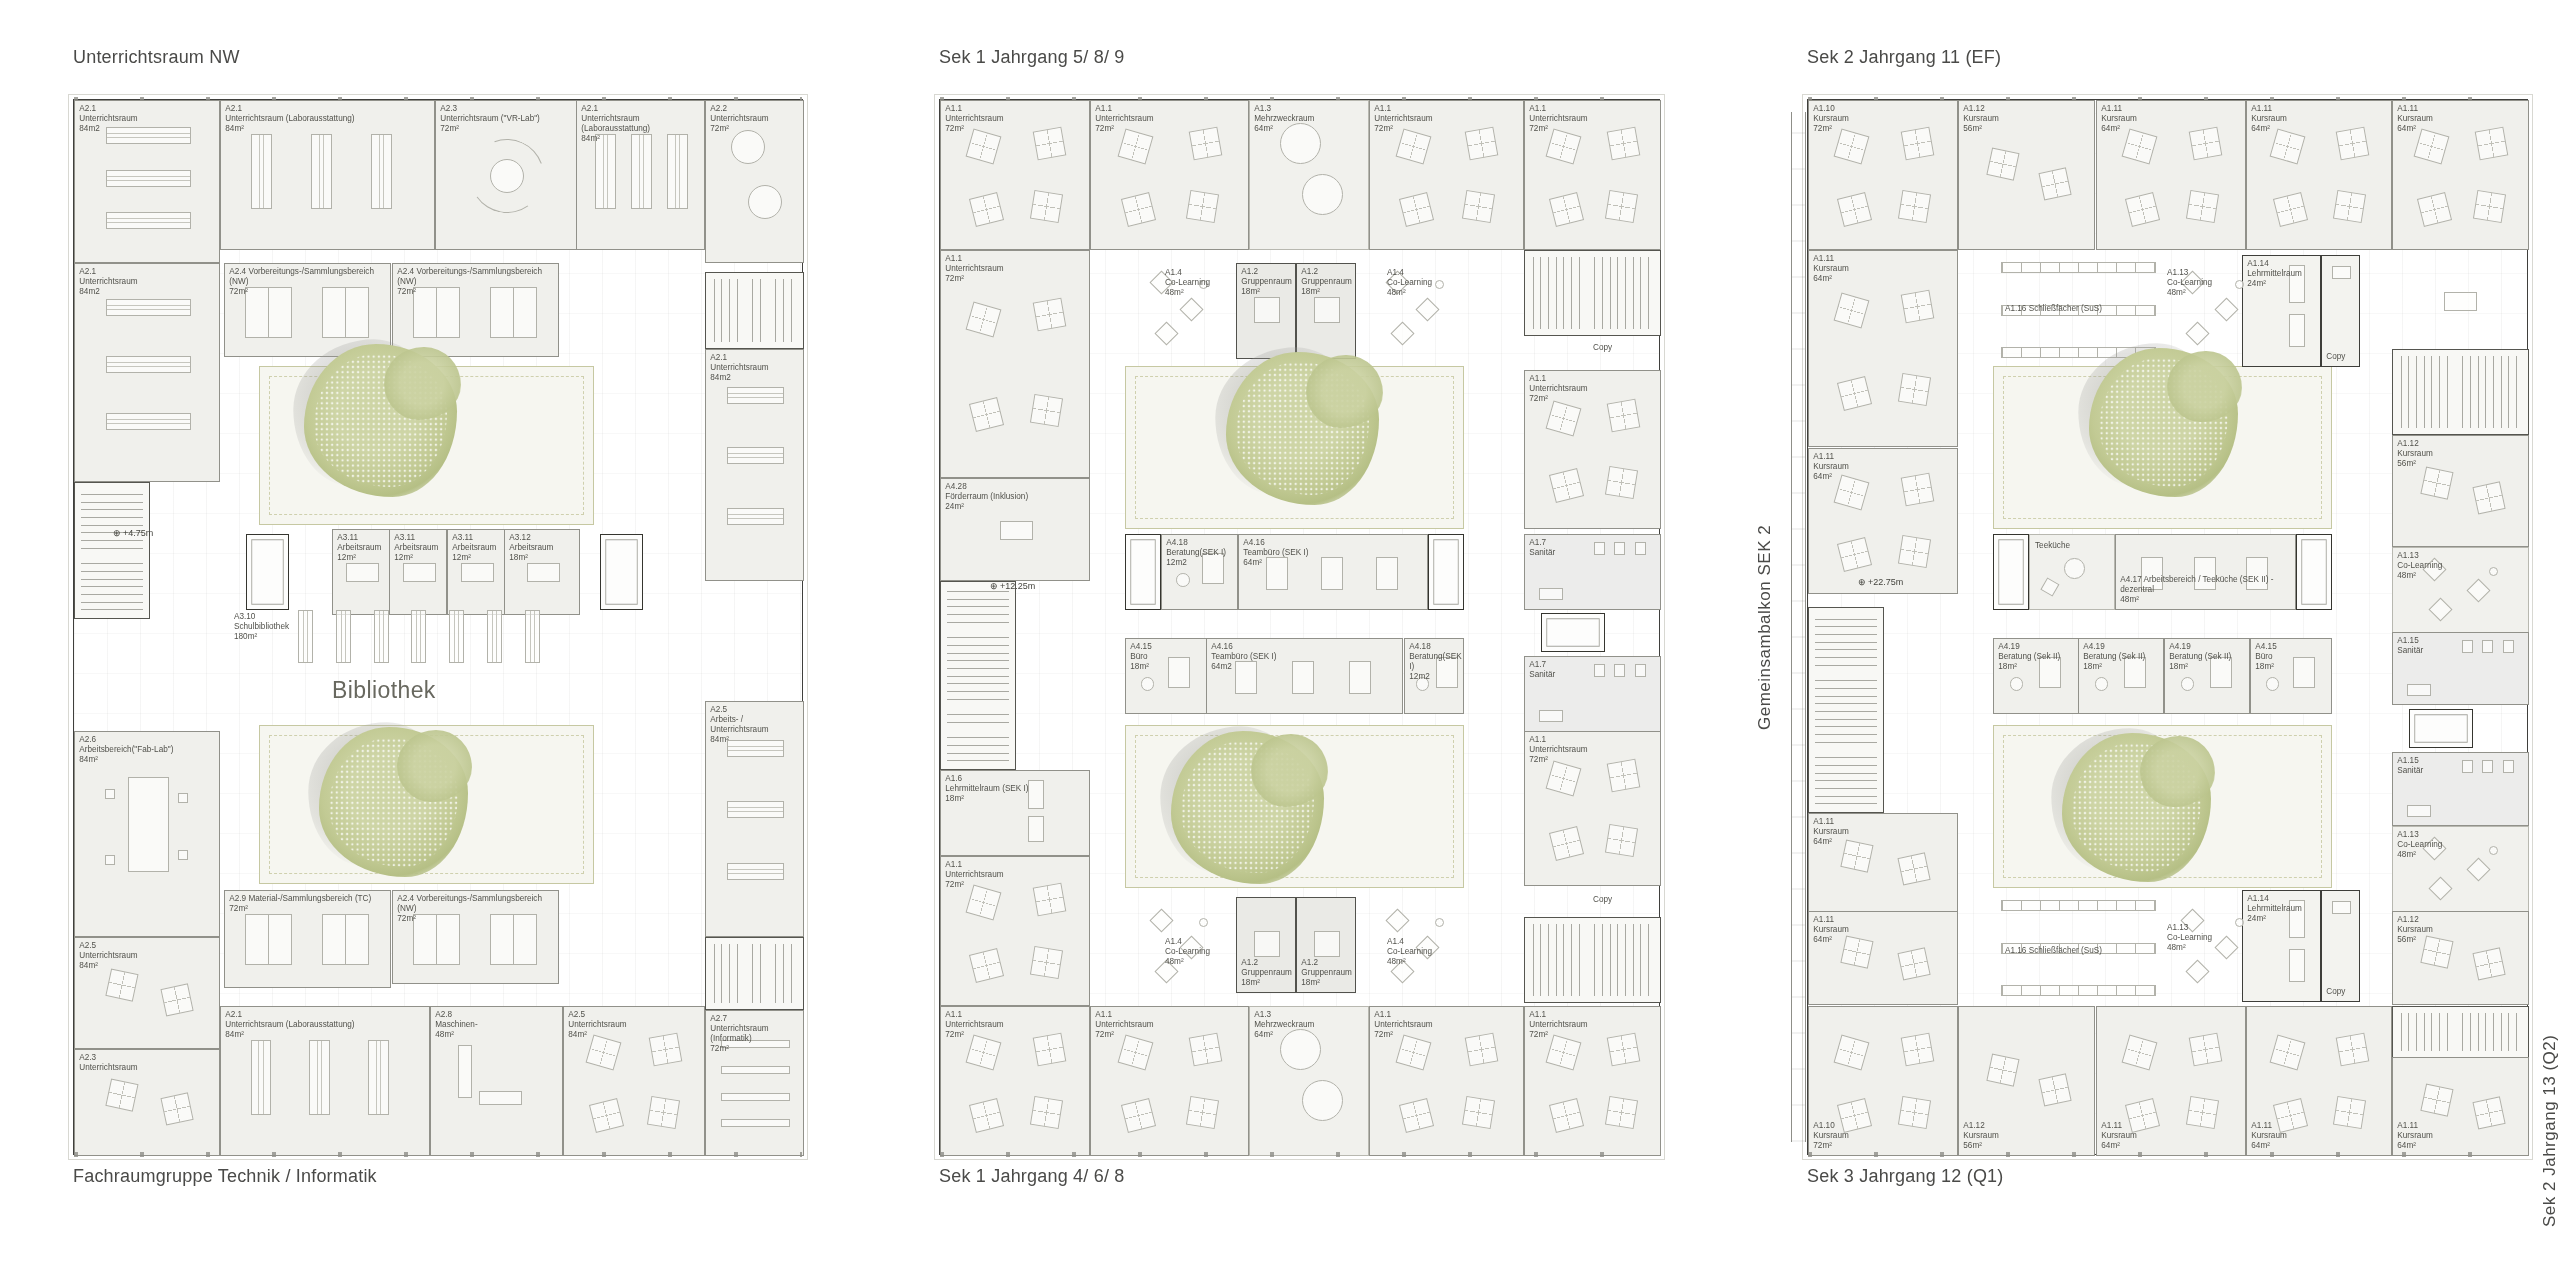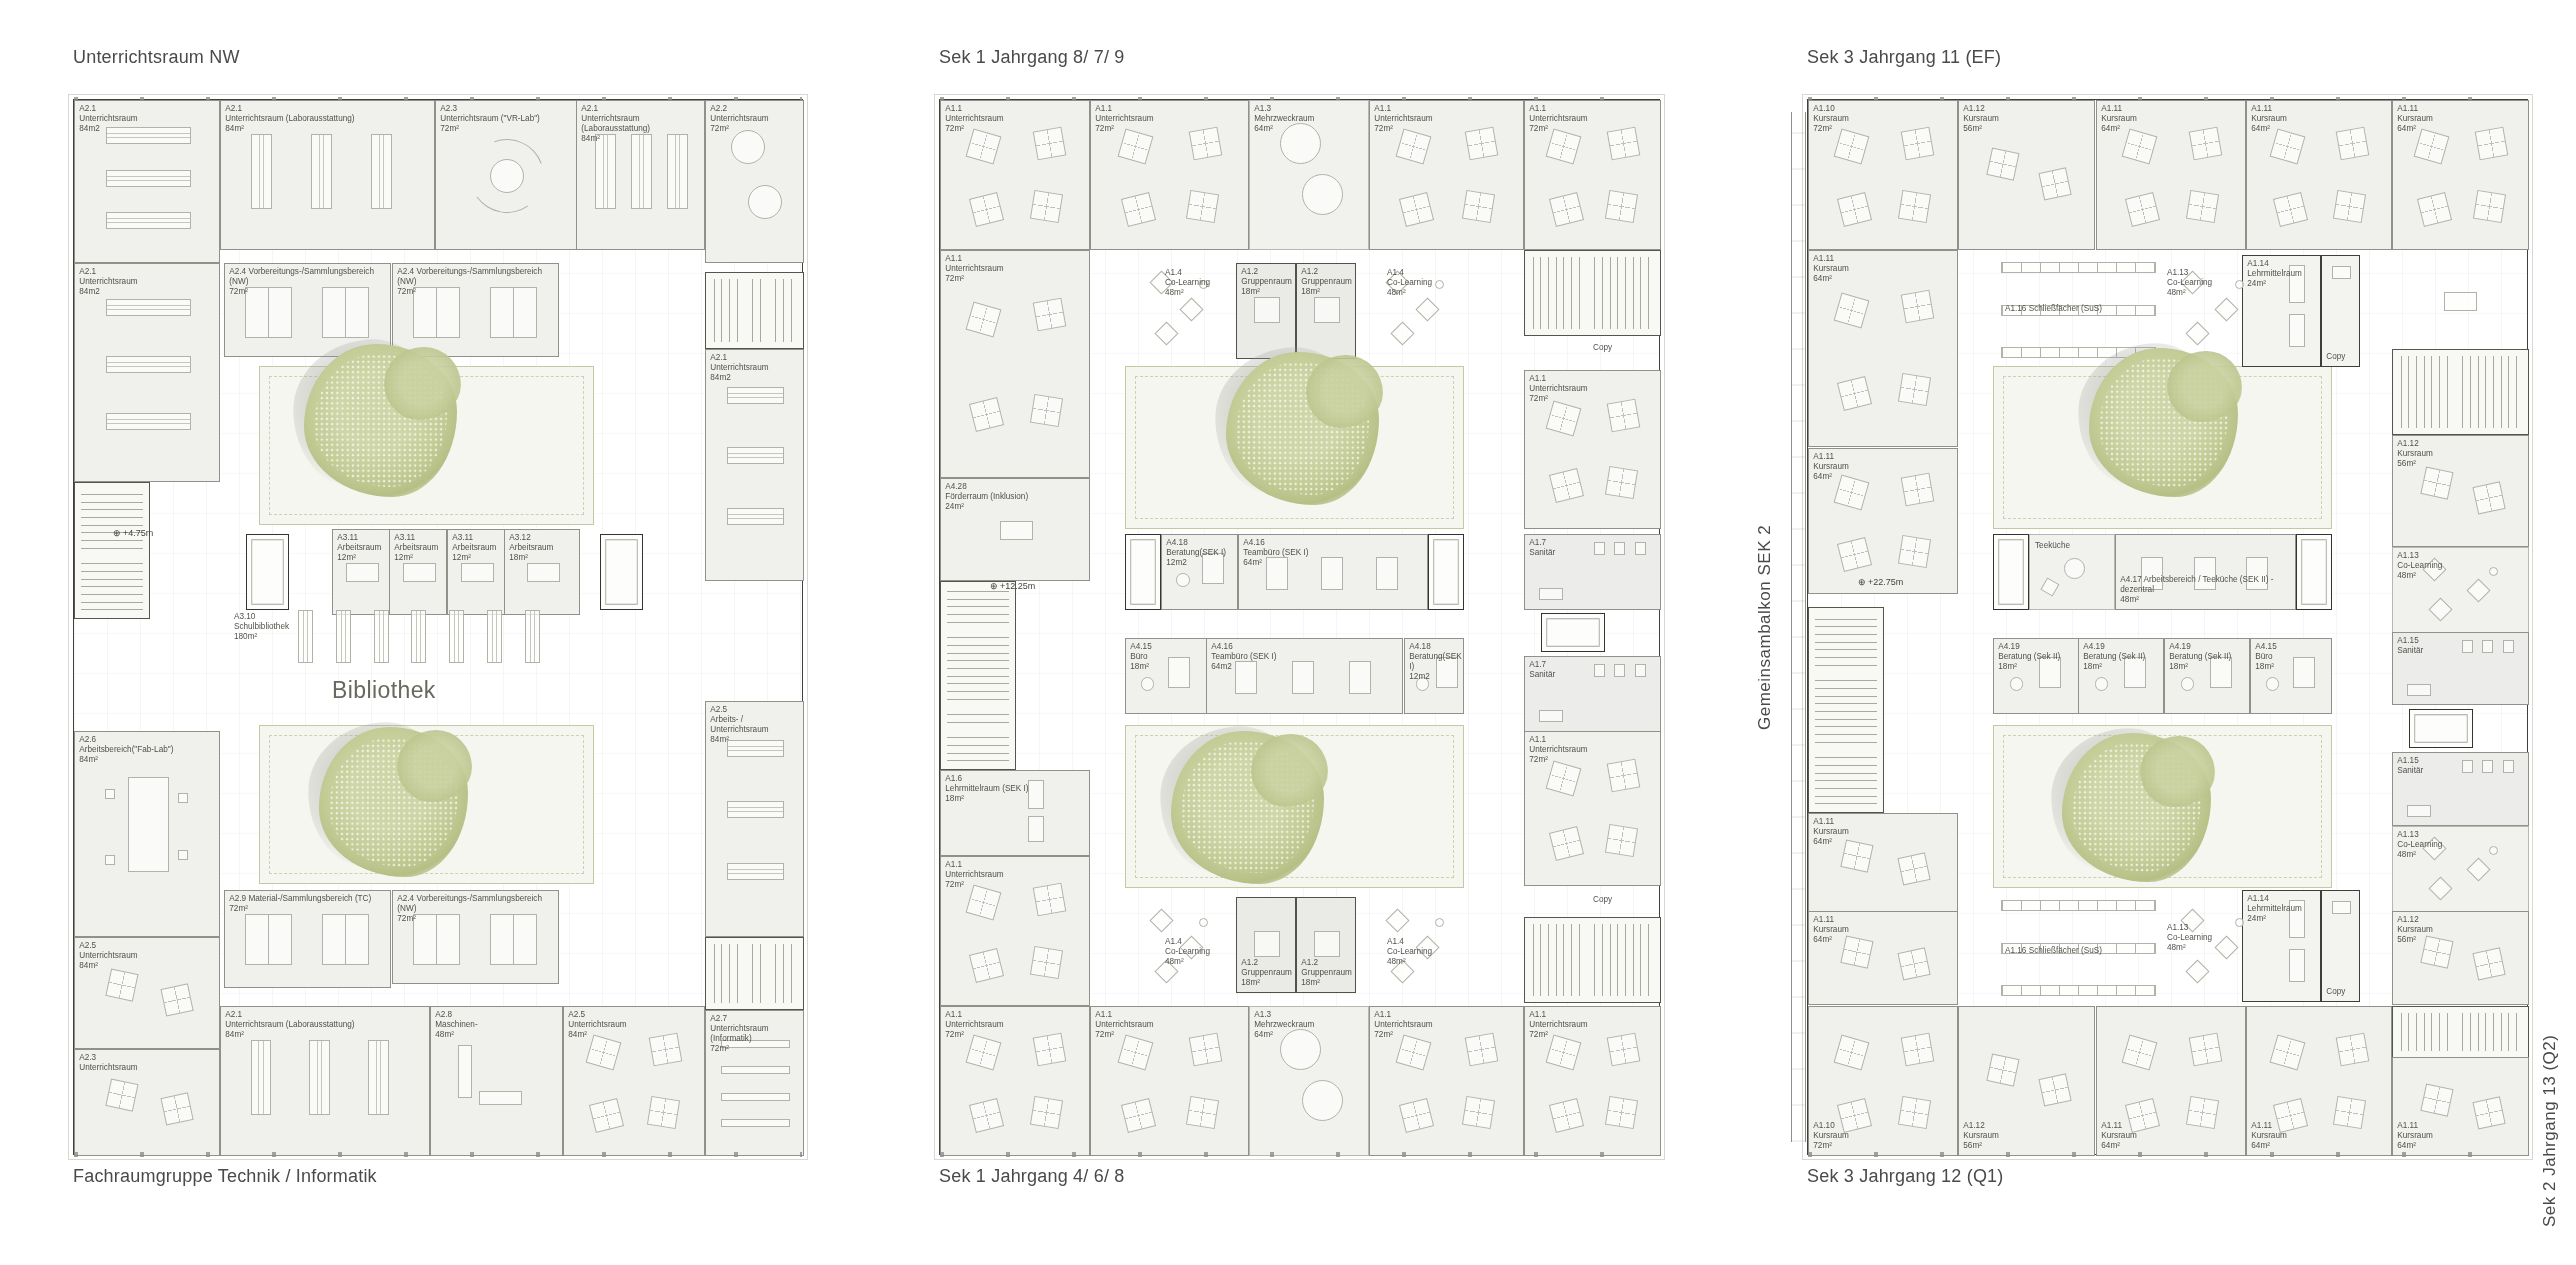--- a/index.html
+++ b/index.html
@@ -58,22 +58,22 @@
   .f.arc{border:1.2px solid transparent;border-top-color:#b2b2aa;border-radius:50%;background:none;}
   .f.bench{background-image:linear-gradient(0deg,transparent calc(50% - 2.6px),#c6c6be calc(50% - 2.6px),#c6c6be calc(50% - 1.7px),transparent calc(50% - 1.7px),transparent calc(50% + 1.7px),#c6c6be calc(50% + 1.7px),#c6c6be calc(50% + 2.6px),transparent calc(50% + 2.6px));}
   .f.benchv{background-image:linear-gradient(90deg,transparent calc(50% - 2.6px),#c6c6be calc(50% - 2.6px),#c6c6be calc(50% - 1.7px),transparent calc(50% - 1.7px),transparent calc(50% + 1.7px),#c6c6be calc(50% + 1.7px),#c6c6be calc(50% + 2.6px),transparent calc(50% + 2.6px));}
   .balcony{position:absolute;border-left:0.9px solid #8f8f89;border-right:0.9px solid #8f8f89;
        background:repeating-linear-gradient(0deg,rgba(0,0,0,.05) 0 1.7px,transparent 1.7px 36px);}
 </style>
 </head>
 <body>
 
 <div class="plan-title" style="left:73px;top:47px">Unterrichtsraum NW</div>
-<div class="plan-title" style="left:939px;top:47px">Sek 1 Jahrgang 8/ 7/ 9</div>
-<div class="plan-title" style="left:1807px;top:47px">Sek 3 Jahrgang 11 (EF)</div>
+<div class="plan-title" style="left:939px;top:47px">Sek 1 Jahrgang 5/ 8/ 9</div>
+<div class="plan-title" style="left:1807px;top:47px">Sek 2 Jahrgang 11 (EF)</div>
 
 <div class="plan" style="left: 73px; top: 99px; width: 730px; height: 1056px;">
     <div class="courtyard" style="left: 185px; top: 266px; width: 335px; height: 159px;">
       <div class="tree" style="width: 167px; height: 167px; left: 37px; top: -30px;">
         <div class="sh"></div>
         <div class="lf"></div>
         <div class="lf2"></div>
       </div>
     </div>
     <div class="courtyard" style="left: 185px; top: 625px; width: 335px; height: 159px;">

